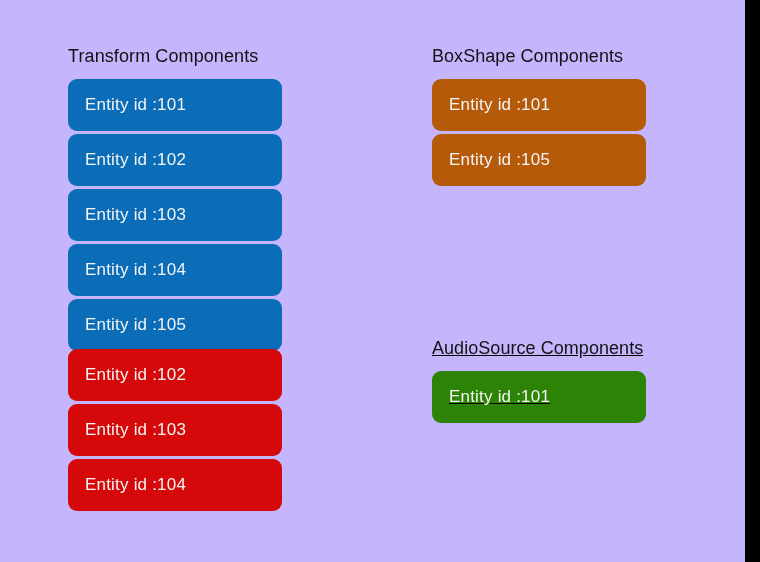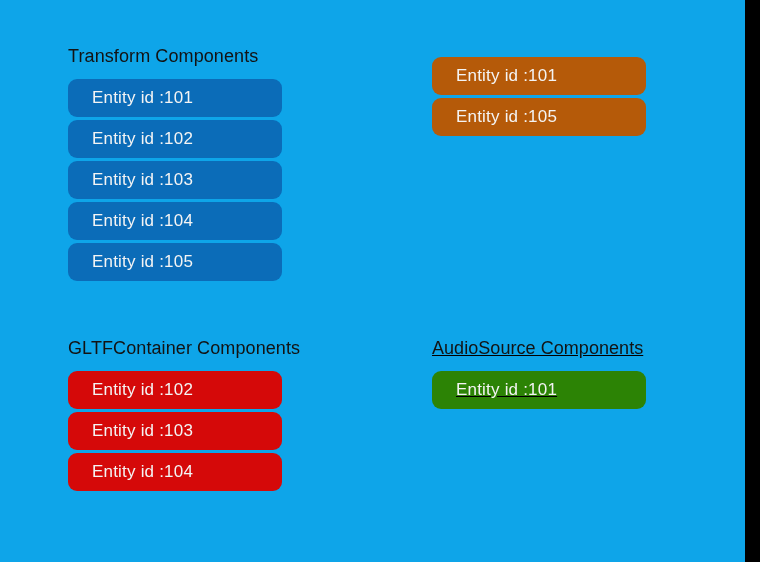--- a/index.html
+++ b/index.html
@@ -41,66 +41,66 @@
     letter-spacing: 0.1px;
   }
   .chip-list {
     margin-top: 12px;
     display: flex;
     flex-direction: column;
     gap: 3px;
   }
   .chip {
     width: 214px;
-    height: 38px;
+    height: 52px;
     box-sizing: border-box;
     border-radius: 9px;
     display: flex;
     align-items: center;
-    padding-left: 24px;
+    padding-left: 17px;
     color: #f4f4f4;
     font-size: 17px;
     letter-spacing: 0.2px;
     white-space: nowrap;
   }
 
   
   #group-transform      { left: 68px;  top: 45px;  }
   #group-boxshape       { left: 432px; top: 45px;  }
   #group-gltfcontainer  { left: 68px;  top: 337px; }
   #group-audiosource    { left: 432px; top: 337px; text-decoration: underline; }
 
   #group-boxshape .group-title,
   #group-audiosource .group-title { letter-spacing: 0.05px; }
 </style>
 </head>
 <body>
 
-<div id="canvas" style="background: #0ea5e9;">
+<div id="canvas" style="background: #c4b5fd;">
 
   <div class="group" id="group-transform">
     <div class="group-title">Transform Components</div>
     <div class="chip-list">
       <div class="chip" style="background-color: rgb(11, 108, 184);">Entity id :101</div>
       <div class="chip" style="background-color: rgb(11, 108, 184);">Entity id :102</div>
       <div class="chip" style="background-color: rgb(11, 108, 184);">Entity id :103</div>
       <div class="chip" style="background-color: rgb(11, 108, 184);">Entity id :104</div>
       <div class="chip" style="background-color: rgb(11, 108, 184);">Entity id :105</div>
     </div>
   </div>
 
   <div class="group" id="group-boxshape">
+    <div class="group-title">BoxShape Components</div>
     <div class="chip-list">
       <div class="chip" style="background-color: rgb(181, 90, 9);">Entity id :101</div>
       <div class="chip" style="background-color: rgb(181, 90, 9);">Entity id :105</div>
     </div>
   </div>
 
   <div class="group" id="group-gltfcontainer">
-    <div class="group-title">GLTFContainer Components</div>
     <div class="chip-list">
       <div class="chip" style="background-color: rgb(213, 9, 9);">Entity id :102</div>
       <div class="chip" style="background-color: rgb(213, 9, 9);">Entity id :103</div>
       <div class="chip" style="background-color: rgb(213, 9, 9);">Entity id :104</div>
     </div>
   </div>
 
   <div class="group" id="group-audiosource">
     <div class="group-title">AudioSource Components</div>
     <div class="chip-list">

